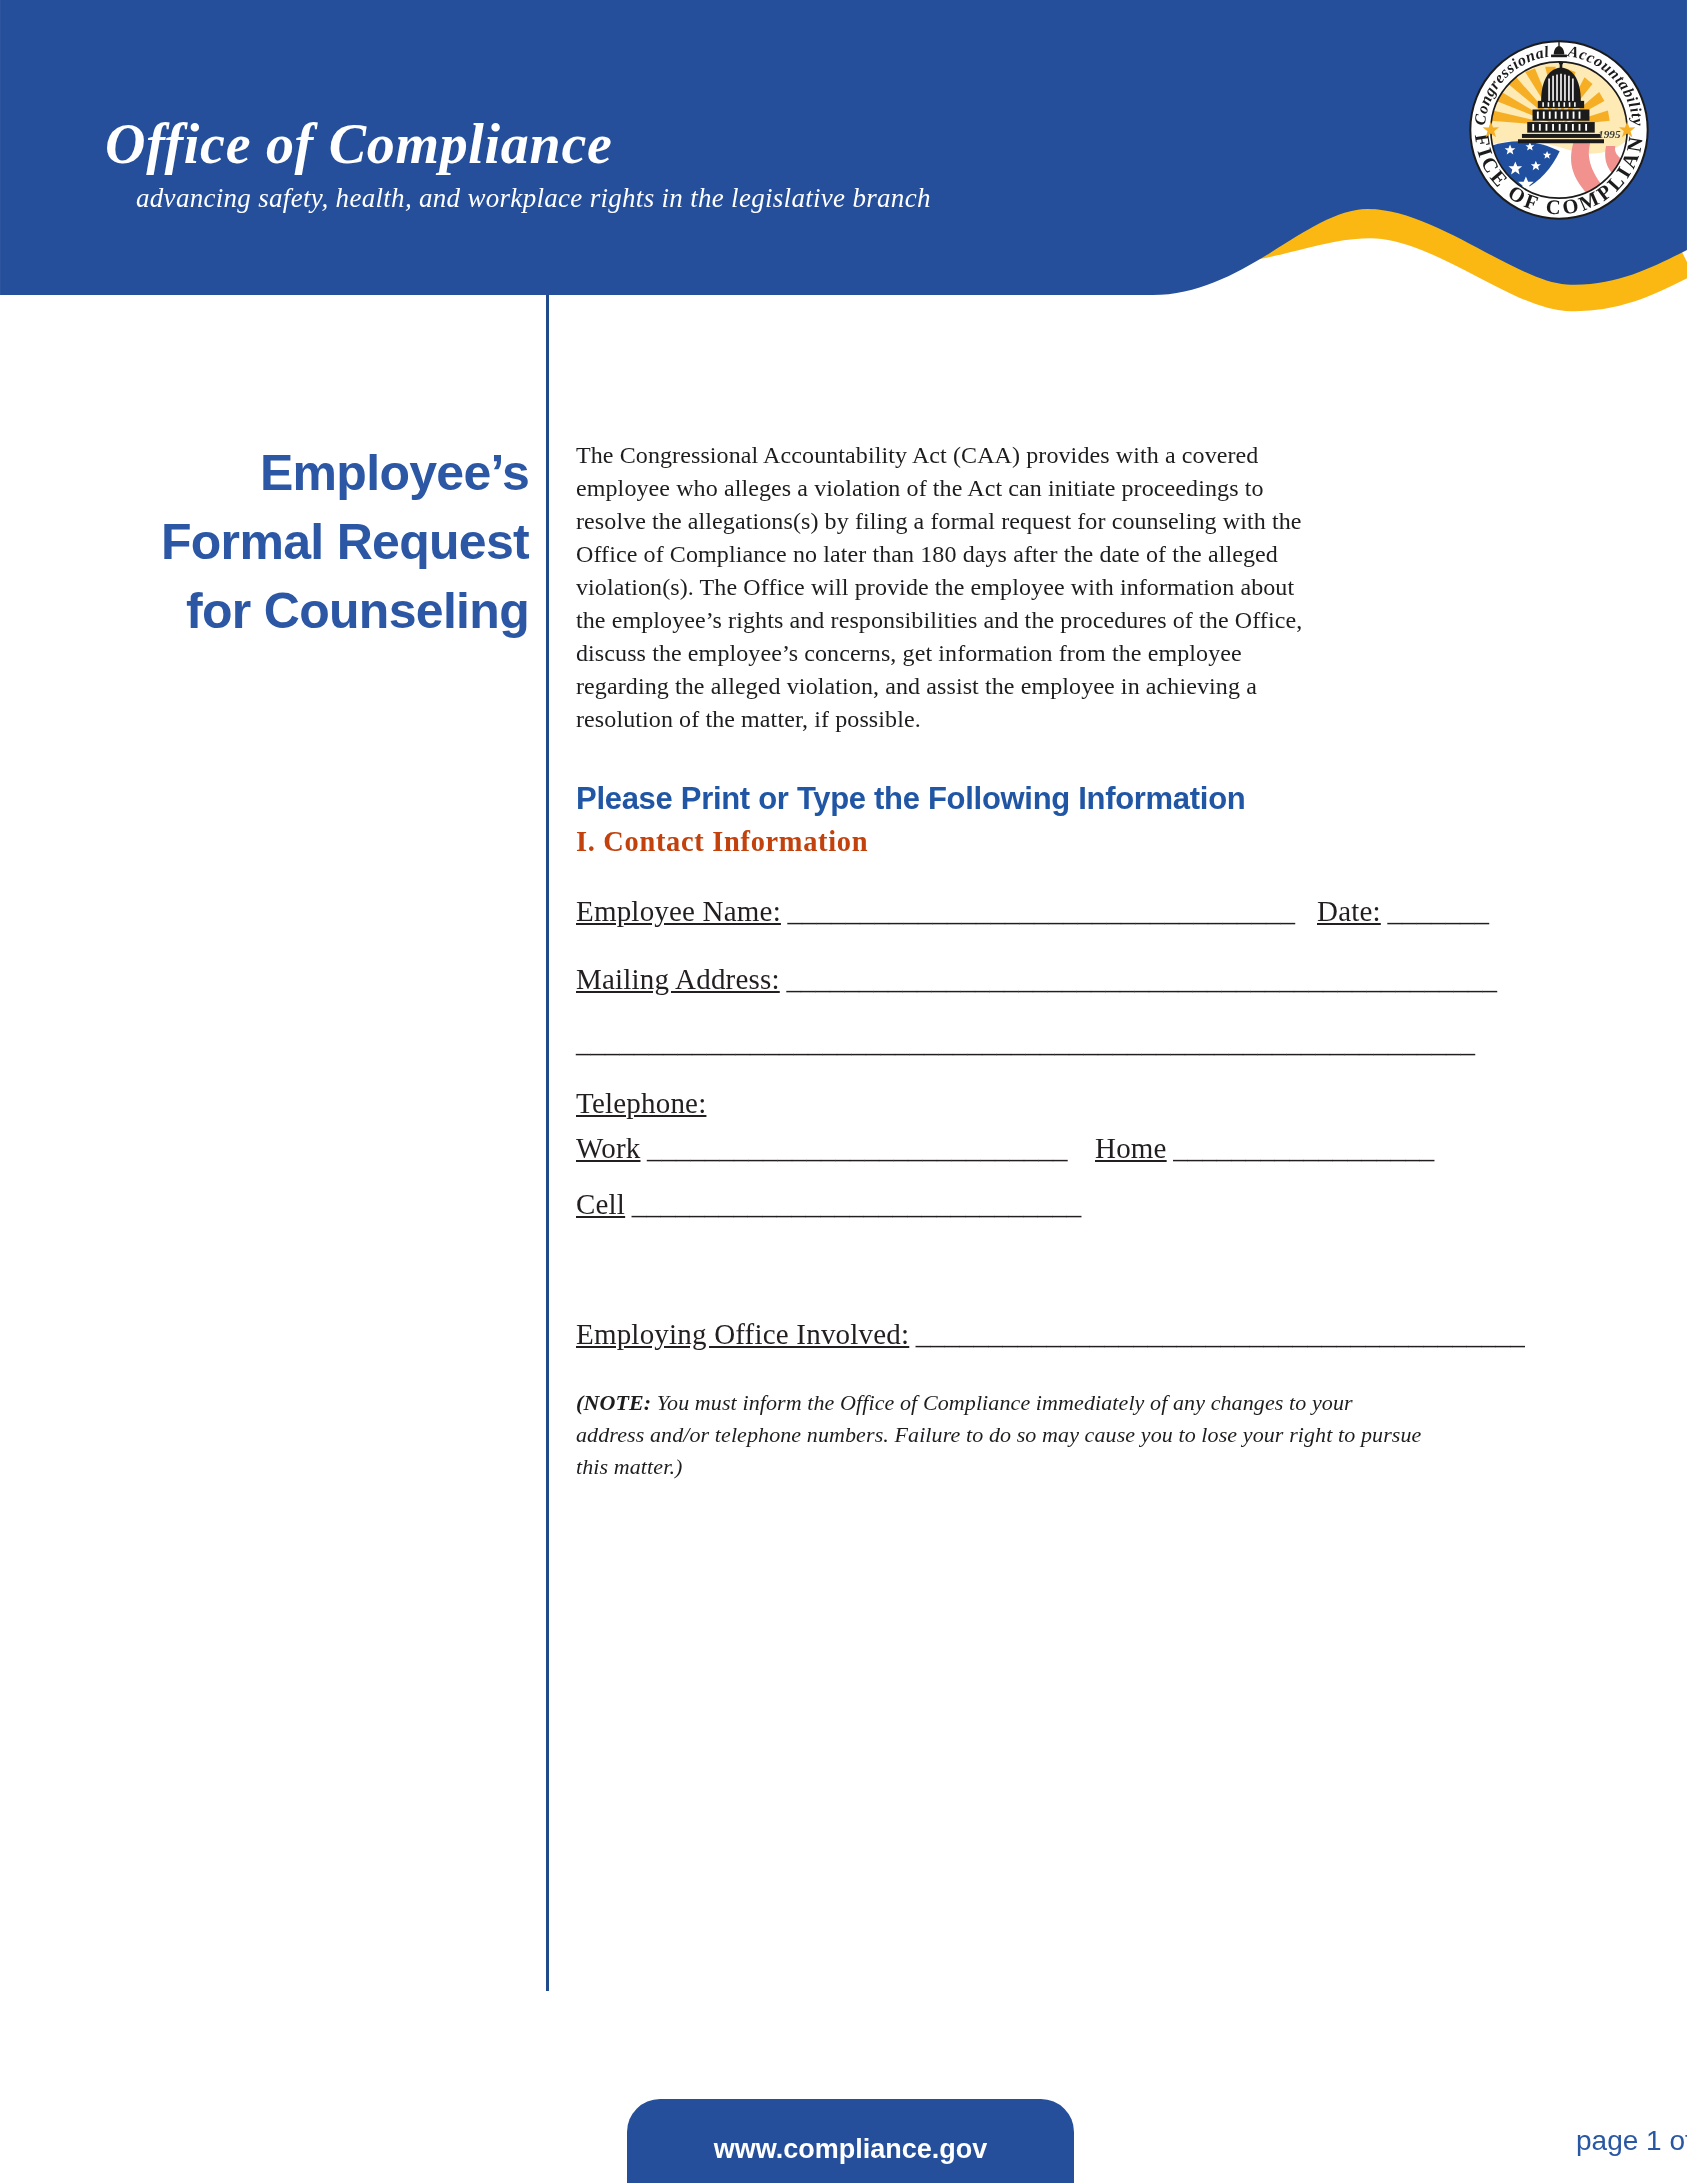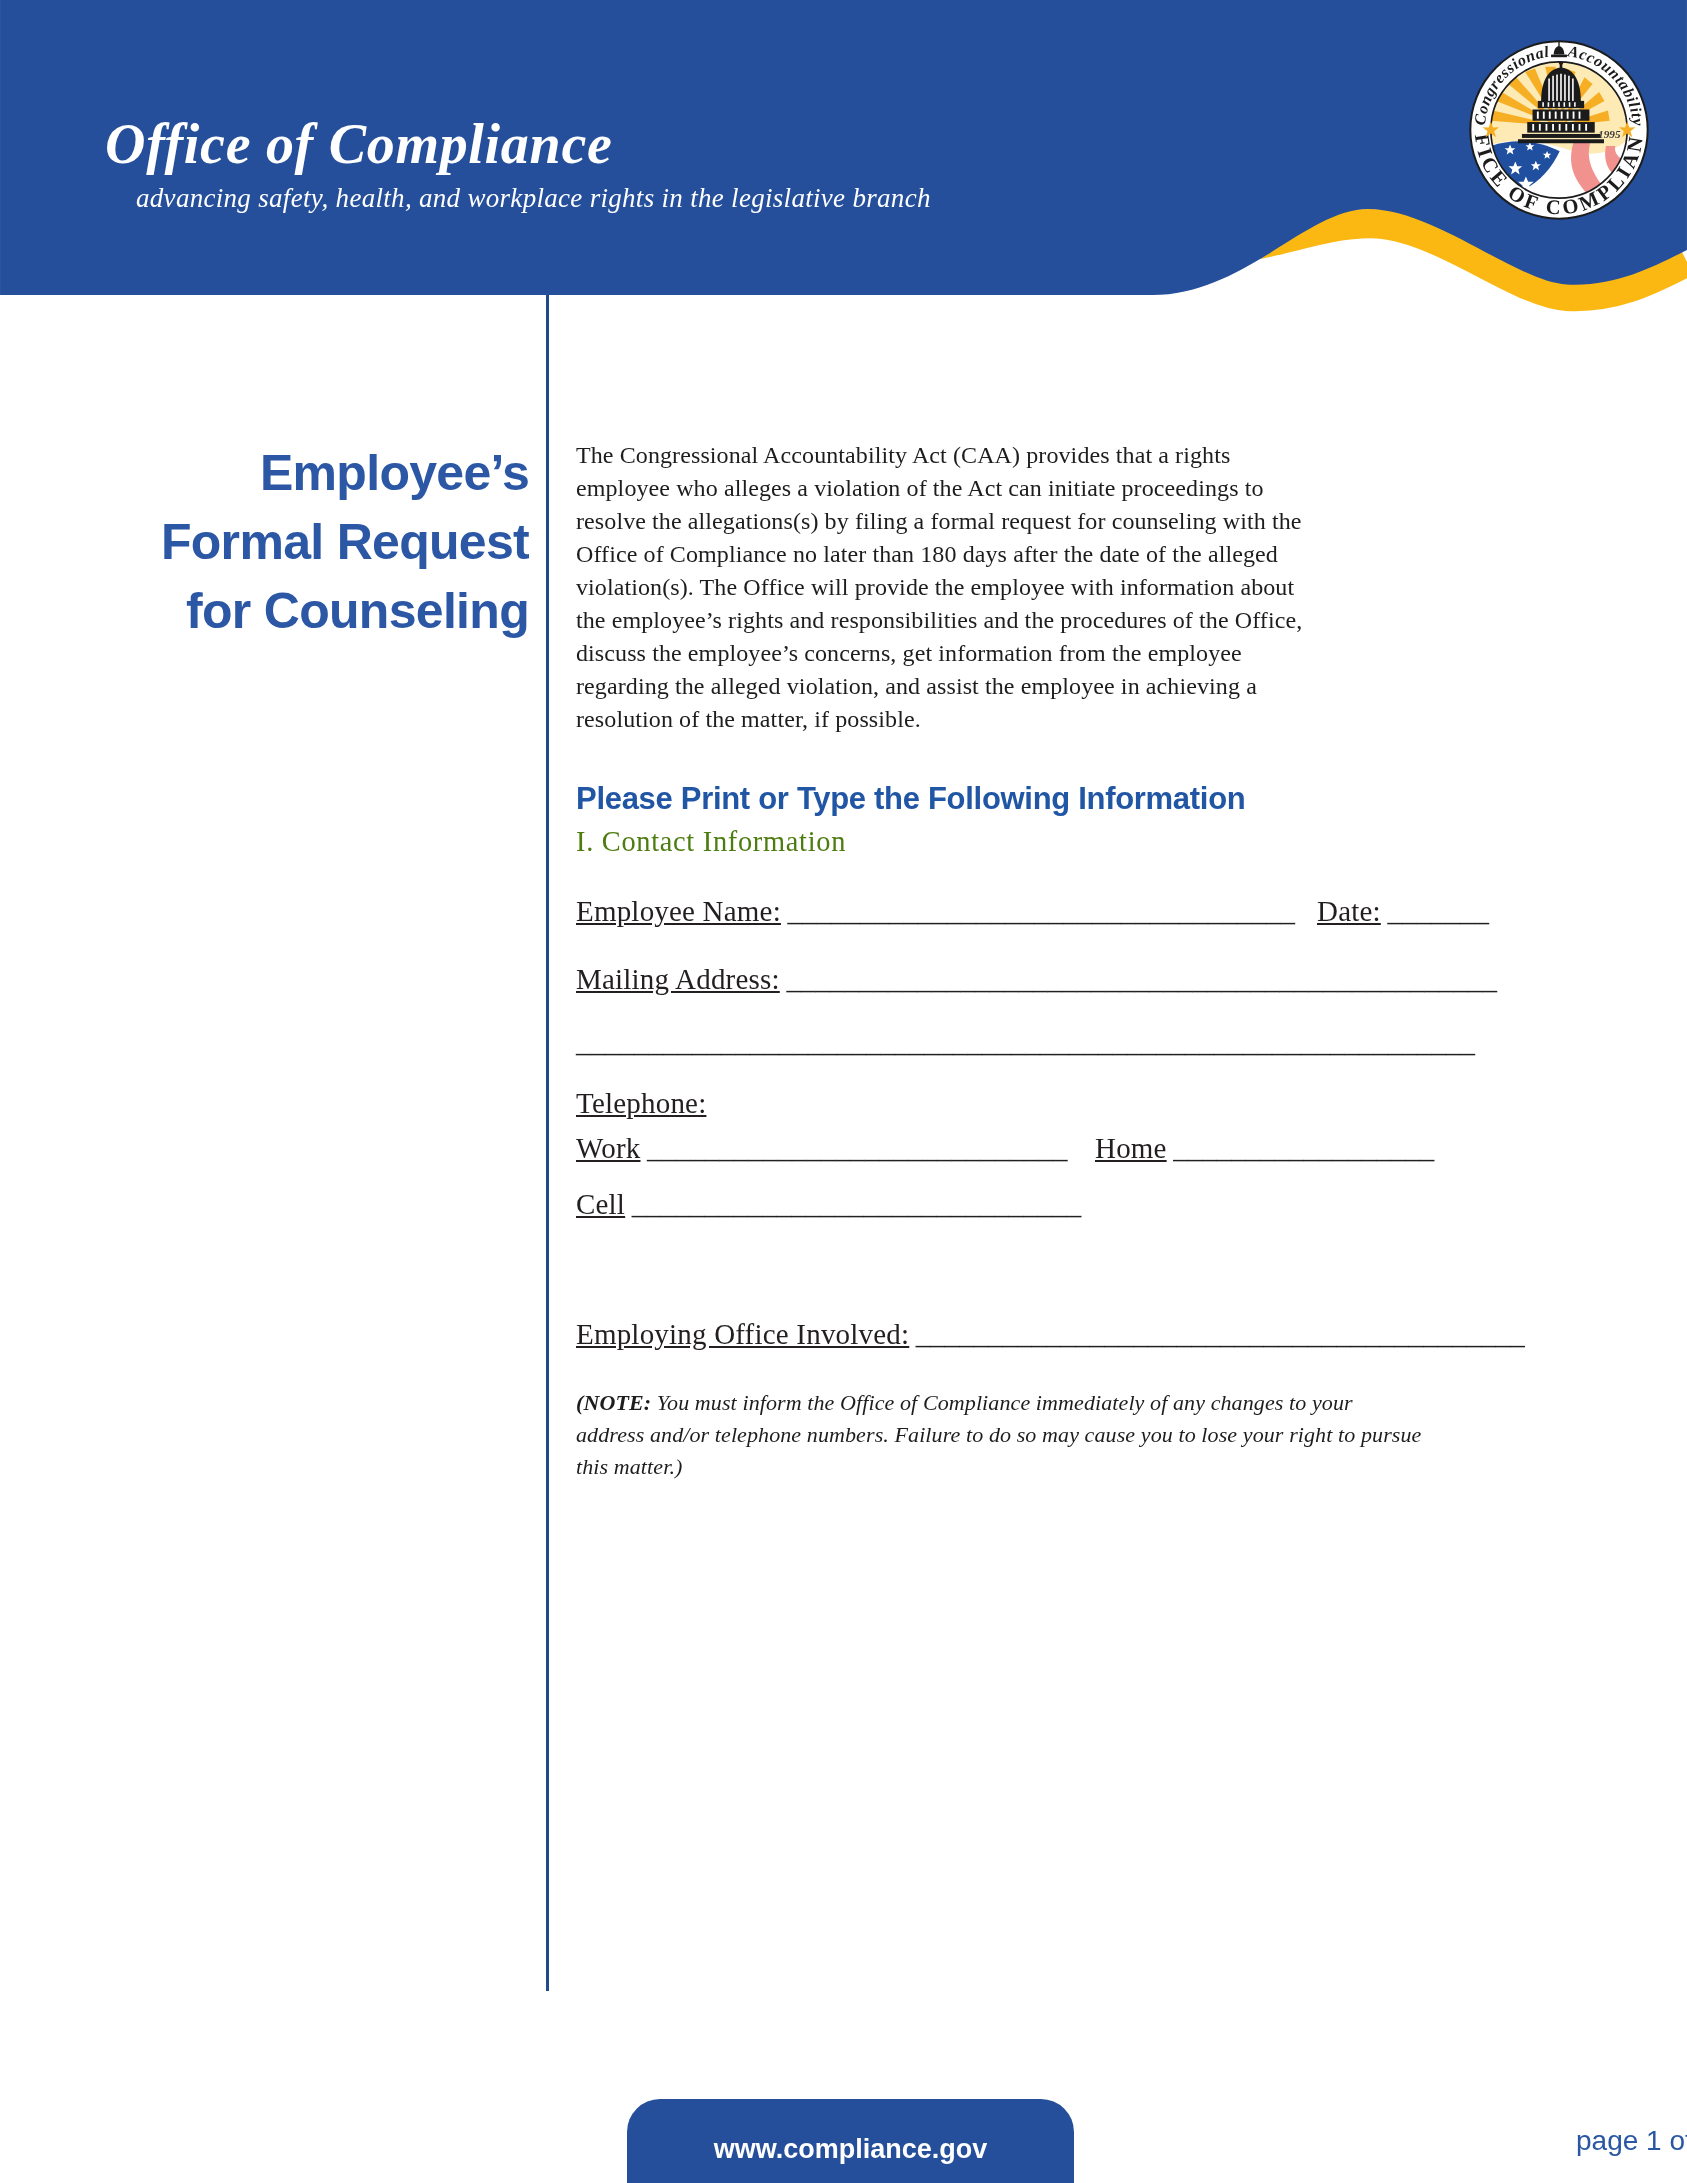--- a/index.html
+++ b/index.html
@@ -31,21 +31,21 @@
   
   .intro { position:absolute; left:576px; top:439px; }
   .intro-line { font-size:24px; line-height:33px; white-space:nowrap; letter-spacing:0.1px; }
   .section-heading {
     position:absolute; left:576px; top:781px;
     font-family:"Liberation Sans", sans-serif; font-weight:700;
     font-size:31px; color:#2156a5; white-space:nowrap; letter-spacing:-0.3px;
   }
   .sub-heading {
     position:absolute; left:576px; top:826px;
-    font-weight:400; font-size:28.4px; color:#4d7c0f; white-space:nowrap; letter-spacing:0.7px;
+    font-weight:700; font-size:28.4px; color:#c2410c; white-space:nowrap; letter-spacing:0.7px;
   }
   .form-row { position:absolute; left:576px; font-size:29px; line-height:1.1; color:#231f20; white-space:nowrap; letter-spacing:0.2px; }
   .form-row .label { margin-right:6.6px;text-decoration:underline; }
   .blank { letter-spacing:0; color:#231f20; }
   .row-employee { top:896px; }
   .date-group  { position:absolute; left:1303px; top:896px;margin-left:14px; }
   .row-mailing  { top:964px; }
   .row-mailing2 { top:1027px; }
   .row-telephone{ top:1088px; }
   .row-work     { top:1133px; }
@@ -211,21 +211,21 @@
 
   <div class="side-title">
     <div>Employee’s</div>
     <div>Formal Request</div>
     <div>for Counseling</div>
   </div>
 
   <div class="v-rule"></div>
 
   <div class="intro">
-    <div class="intro-line">The Congressional Accountability Act (CAA) provides that a rights</div>
+    <div class="intro-line">The Congressional Accountability Act (CAA) provides with a covered</div>
     <div class="intro-line">employee who alleges a violation of the Act can initiate proceedings to</div>
     <div class="intro-line">resolve the allegations(s) by filing a formal request for counseling with the</div>
     <div class="intro-line">Office of Compliance no later than 180 days after the date of the alleged</div>
     <div class="intro-line">violation(s). The Office will provide the employee with information about</div>
     <div class="intro-line">the employee’s rights and responsibilities and the procedures of the Office,</div>
     <div class="intro-line">discuss the employee’s concerns, get information from the employee</div>
     <div class="intro-line">regarding the alleged violation, and assist the employee in achieving a</div>
     <div class="intro-line">resolution of the matter, if possible.</div>
   </div>
 

